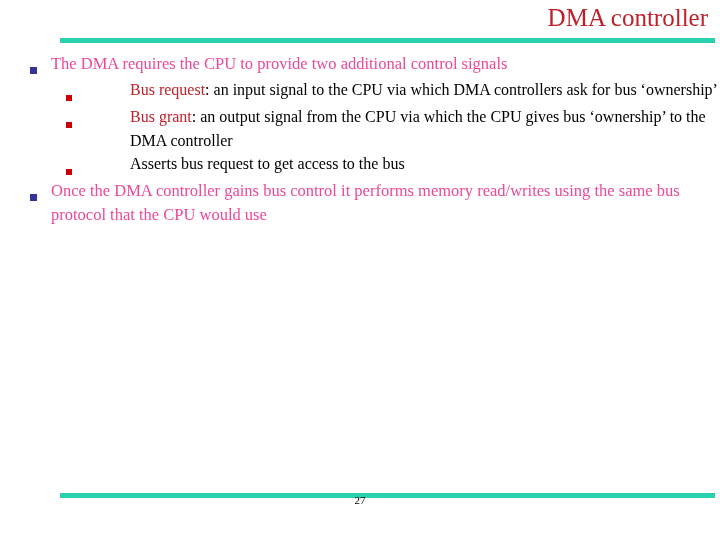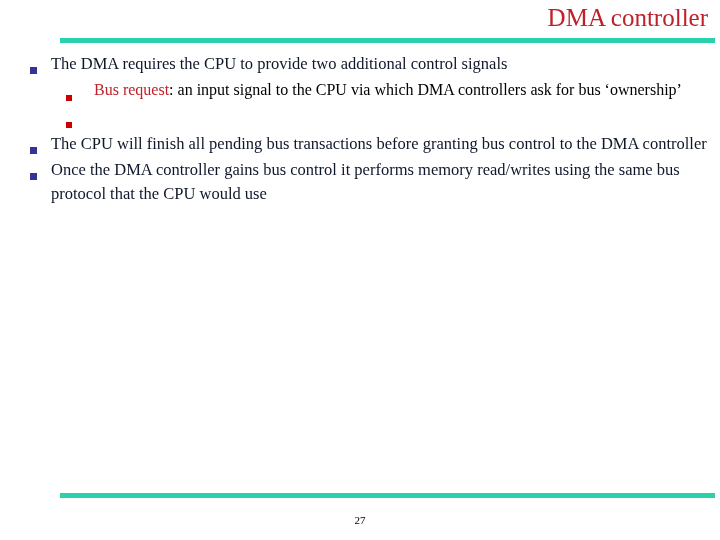--- a/index.html
+++ b/index.html
@@ -75,21 +75,21 @@
   .lvl1 > .marker .sq {
     display: inline-block;
     width: 7px;
     height: 7px;
     background: #333399;
   }
   .lvl1 > .text {
     flex: 1 1 auto;
     font-size: 16.5px;
     line-height: 24.2px;
-    color: #0f172a;
+    color: #ec4899;
   }
 
   
   .lvl2 {
     margin-left: 36px;
   }
   .lvl2 > .marker {
     flex: 0 0 auto;
     width: 28px;
     padding-top: 9px;
@@ -99,30 +99,31 @@
     display: inline-block;
     width: 6px;
     height: 6px;
     background: #CC0000;
   }
   .lvl2 > .text {
     flex: 1 1 auto;
     font-size: 16px;
     line-height: 23.5px;
     color: #000000;
+    margin-left: 36px;
   }
 
   .hl-red {
     color: #C0202A;
   }
 
   
   .slide-number {
     position: absolute;
-    top: 514px;
+    top: 494px;
     left: 0;
     width: 720px;
     text-align: center;
     font-size: 11px;
     color: #000000;
     font-family: "Liberation Serif", "DejaVu Serif", serif;
   }
 </style>
 </head>
 <body>
@@ -140,31 +141,32 @@
     <div class="bullet-row lvl1">
       <span class="marker"><span class="sq"></span></span>
       <span class="text">The DMA requires the CPU to provide two additional control signals</span>
     </div>
 
     <div class="bullet-row lvl2">
       <span class="marker"><span class="sq"></span></span>
       <span class="text"><span class="hl-red">Bus request</span><span>: an input signal to the CPU via which DMA controllers ask for bus ‘ownership’</span></span>
     </div>
 
+    <div class="bullet-row lvl2">
+      <span class="marker"><span class="sq"></span></span>
+      <span class="text"><span class="hl-red">Bus grant</span><span>: an output signal from the CPU via which the CPU gives bus ‘ownership’ to the DMA controller</span></span>
+    </div>
 
 
     <div class="bullet-row lvl2">
       <span class="marker"><span class="sq"></span></span>
+      <span class="text">Asserts bus request to get access to the bus</span>
     </div>
 
 
-    <div class="bullet-row lvl1">
-      <span class="marker"><span class="sq"></span></span>
-      <span class="text">The CPU will finish all pending bus transactions before granting bus control to the DMA controller</span>
-    </div>
 
     <div class="bullet-row lvl1">
       <span class="marker"><span class="sq"></span></span>
       <span class="text">Once the DMA controller gains bus control it performs memory read/writes using the same bus protocol that the CPU would use</span>
     </div>
 
 
   </div>
 
   <div class="rule rule-bottom"></div>

